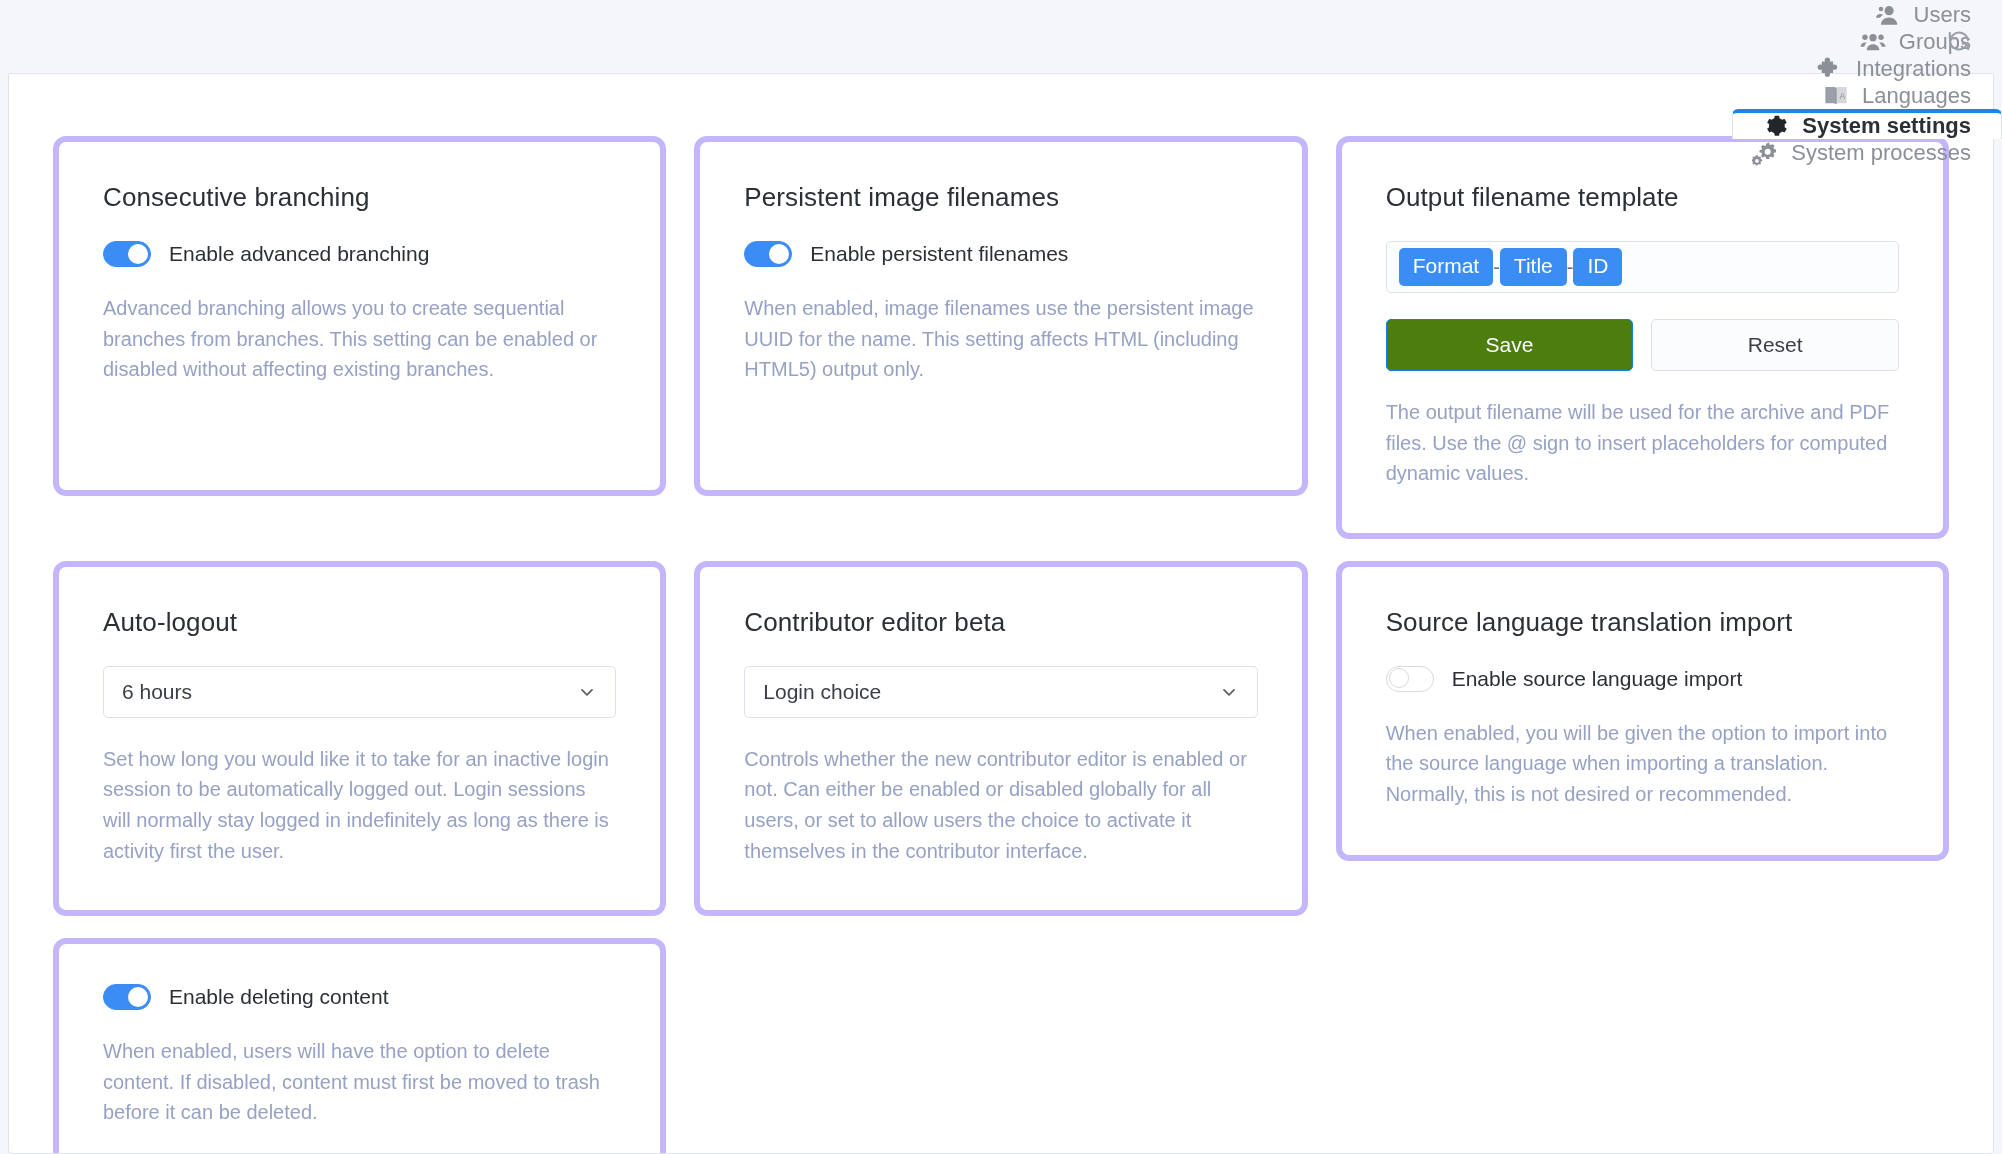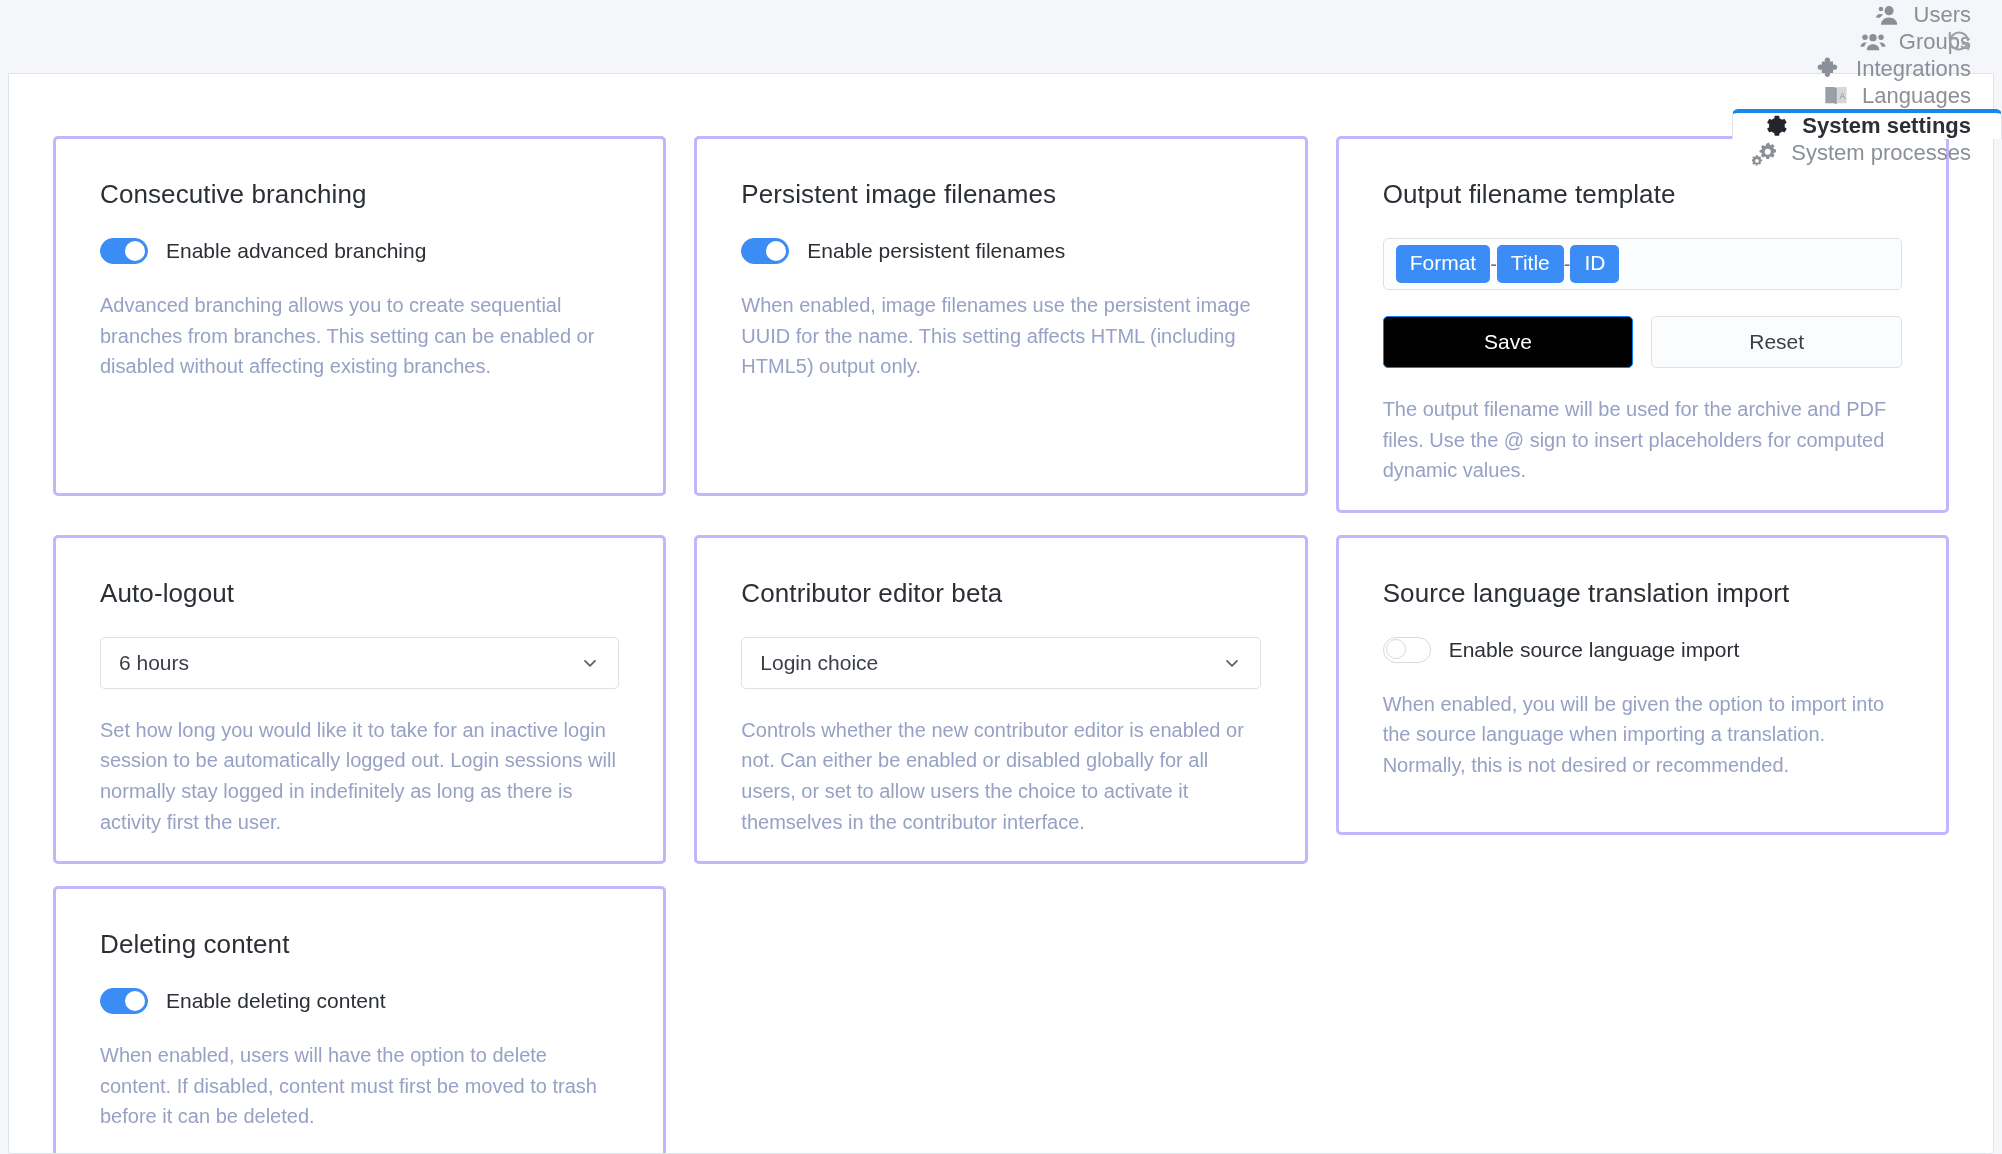--- a/index.html
+++ b/index.html
@@ -92,23 +92,23 @@
   .grid {
     display: grid;
     grid-template-columns: repeat(3, 1fr);
     column-gap: 28px;
     row-gap: 22px;
     align-items: start;
   }
 
   .card {
     background: #ffffff;
-    border: 3px solid #c4b5fd;
-    border-radius: 5px;
-    padding: 40px 44px 24px 44px;
+    border: 6px solid #c4b5fd;
+    border-radius: 13px;
+    padding: 40px 44px 44px 44px;
     min-height: 360px;
   }
   .card.short { min-height: 300px; }
 
   .card h2 {
     font-size: 26px;
     font-weight: 400;
     color: #2b2f36;
     letter-spacing: 0.1px;
     margin-bottom: 28px;
@@ -225,21 +225,21 @@
     border-radius: 5px;
     font-size: 21px;
     display: flex;
     align-items: center;
     justify-content: center;
     cursor: pointer;
     border: 1px solid transparent;
   }
   .btn-primary {
     flex: 1;
-    background: #000000;
+    background: #4d7c0f;
     color: #ffffff;
     border-color: #0c7ff2;
   }
   .btn-secondary {
     flex: 1;
     background: #fbfcfd;
     color: #3a3f47;
     border-color: #dde1e7;
   }
 </style>
@@ -396,21 +396,20 @@
       <div class="toggle-row">
         <div class="switch off">
           <span class="knob"></span>
         </div>
         <span class="toggle-label">Enable source language import</span>
       </div>
       <p class="desc">When enabled, you will be given the option to import into the source language when importing a translation. Normally, this is not desired or recommended.</p>
     </div>
 
     <div class="card">
-      <h2>Deleting content</h2>
       <div class="toggle-row">
         <div class="switch">
           <span class="knob"></span>
         </div>
         <span class="toggle-label">Enable deleting content</span>
       </div>
       <p class="desc">When enabled, users will have the option to delete content. If disabled, content must first be moved to trash before it can be deleted.</p>
     </div>
 
   </div>

